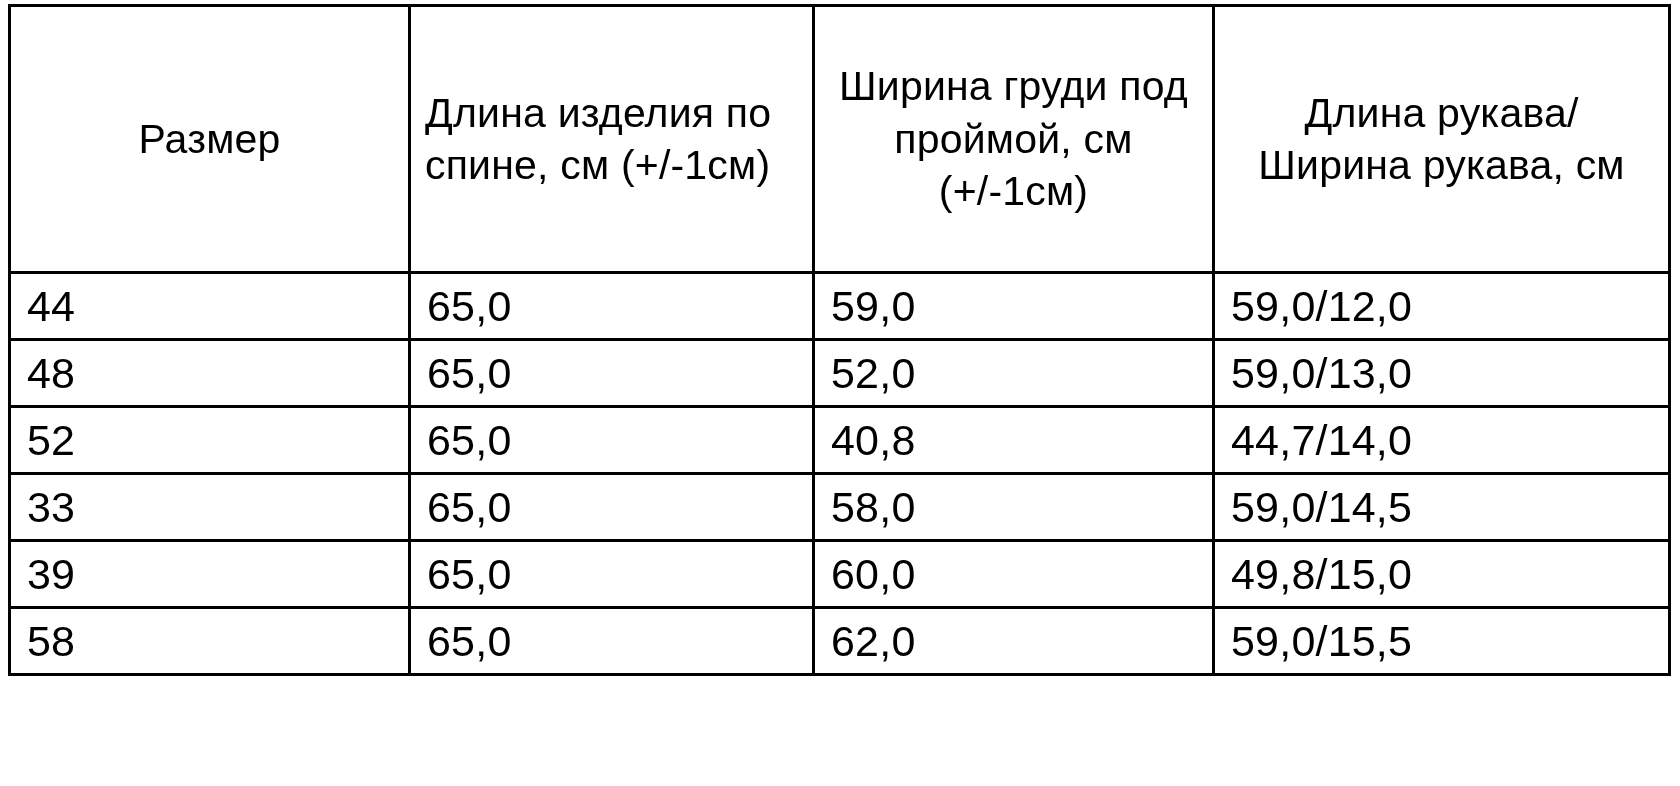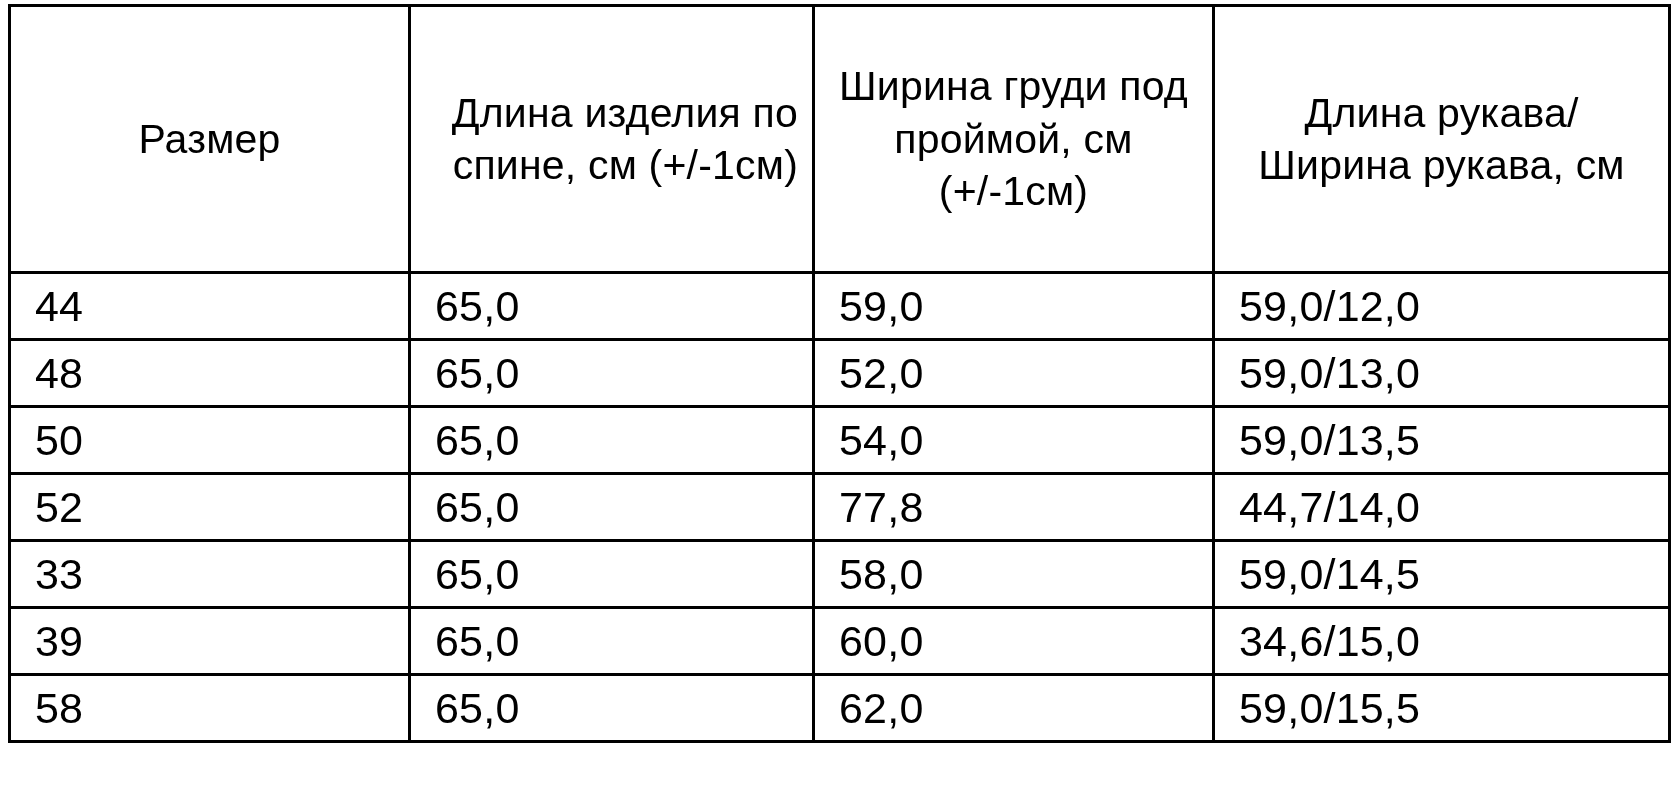--- a/index.html
+++ b/index.html
@@ -55,33 +55,33 @@
     display: block;
     padding: 0 14px;
     font-size: 41px;
     line-height: 1.28;
     letter-spacing: 0.2px;
   }
   .head-cell.center {
     text-align: center;
   }
   .head-cell.left {
-    text-align: right;
+    text-align: left;
   }
 
   .size-table tbody td {
     height: 64px;
     font-size: 43px;
     line-height: 64px;
     letter-spacing: 0.2px;
   }
 
   .cell-text {
     display: block;
-    padding: 0 24px;
+    padding: 0 16px;
     white-space: nowrap;
     overflow: hidden;
   }
 </style>
 </head>
 <body>
 
 <div class="page">
 
   <table class="size-table">
@@ -131,41 +131,27 @@
           </td>
         <td>
             <span class="cell-text">52,0</span>
           </td>
         <td>
             <span class="cell-text">59,0/13,0</span>
           </td>
       </tr>
       <tr>
         <td>
-            <span class="cell-text">50</span>
-          </td>
-        <td>
-            <span class="cell-text">65,0</span>
-          </td>
-        <td>
-            <span class="cell-text">54,0</span>
-          </td>
-        <td>
-            <span class="cell-text">59,0/13,5</span>
-          </td>
-      </tr>
-      <tr>
-        <td>
             <span class="cell-text">52</span>
           </td>
         <td>
             <span class="cell-text">65,0</span>
           </td>
         <td>
-            <span class="cell-text">77,8</span>
+            <span class="cell-text">40,8</span>
           </td>
         <td>
             <span class="cell-text">44,7/14,0</span>
           </td>
       </tr>
       <tr>
         <td>
             <span class="cell-text">33</span>
           </td>
         <td>
@@ -182,21 +168,21 @@
         <td>
             <span class="cell-text">39</span>
           </td>
         <td>
             <span class="cell-text">65,0</span>
           </td>
         <td>
             <span class="cell-text">60,0</span>
           </td>
         <td>
-            <span class="cell-text">34,6/15,0</span>
+            <span class="cell-text">49,8/15,0</span>
           </td>
       </tr>
       <tr>
         <td>
             <span class="cell-text">58</span>
           </td>
         <td>
             <span class="cell-text">65,0</span>
           </td>
         <td>

